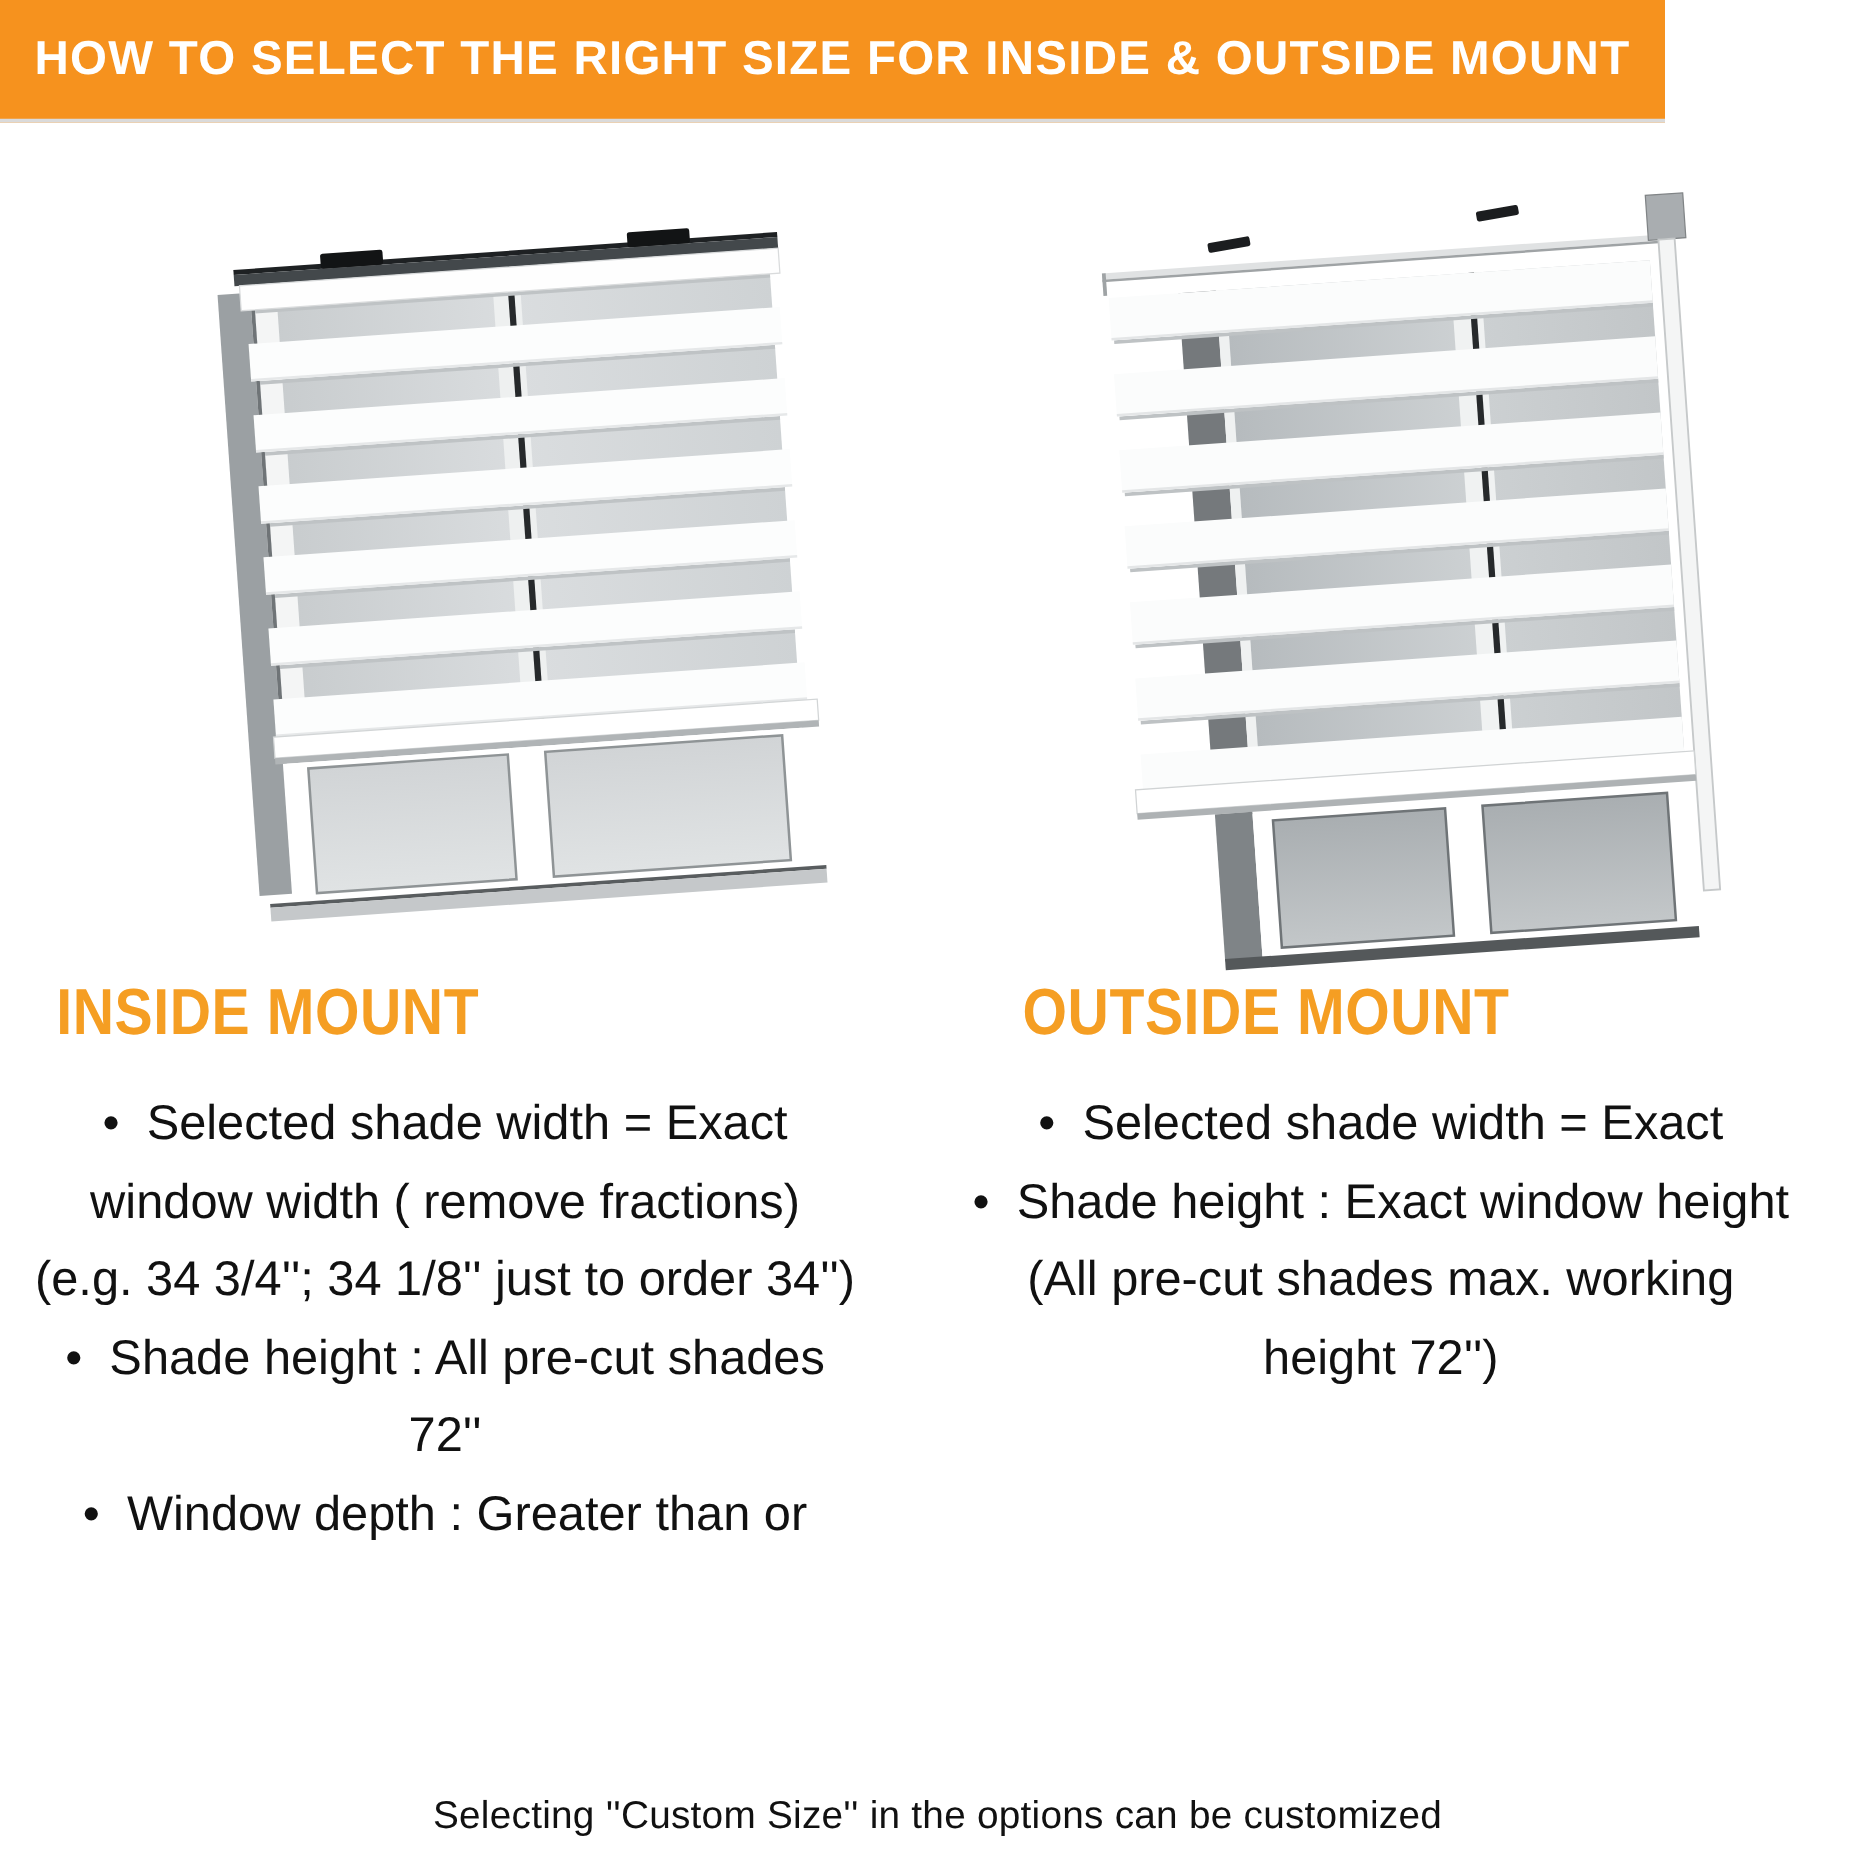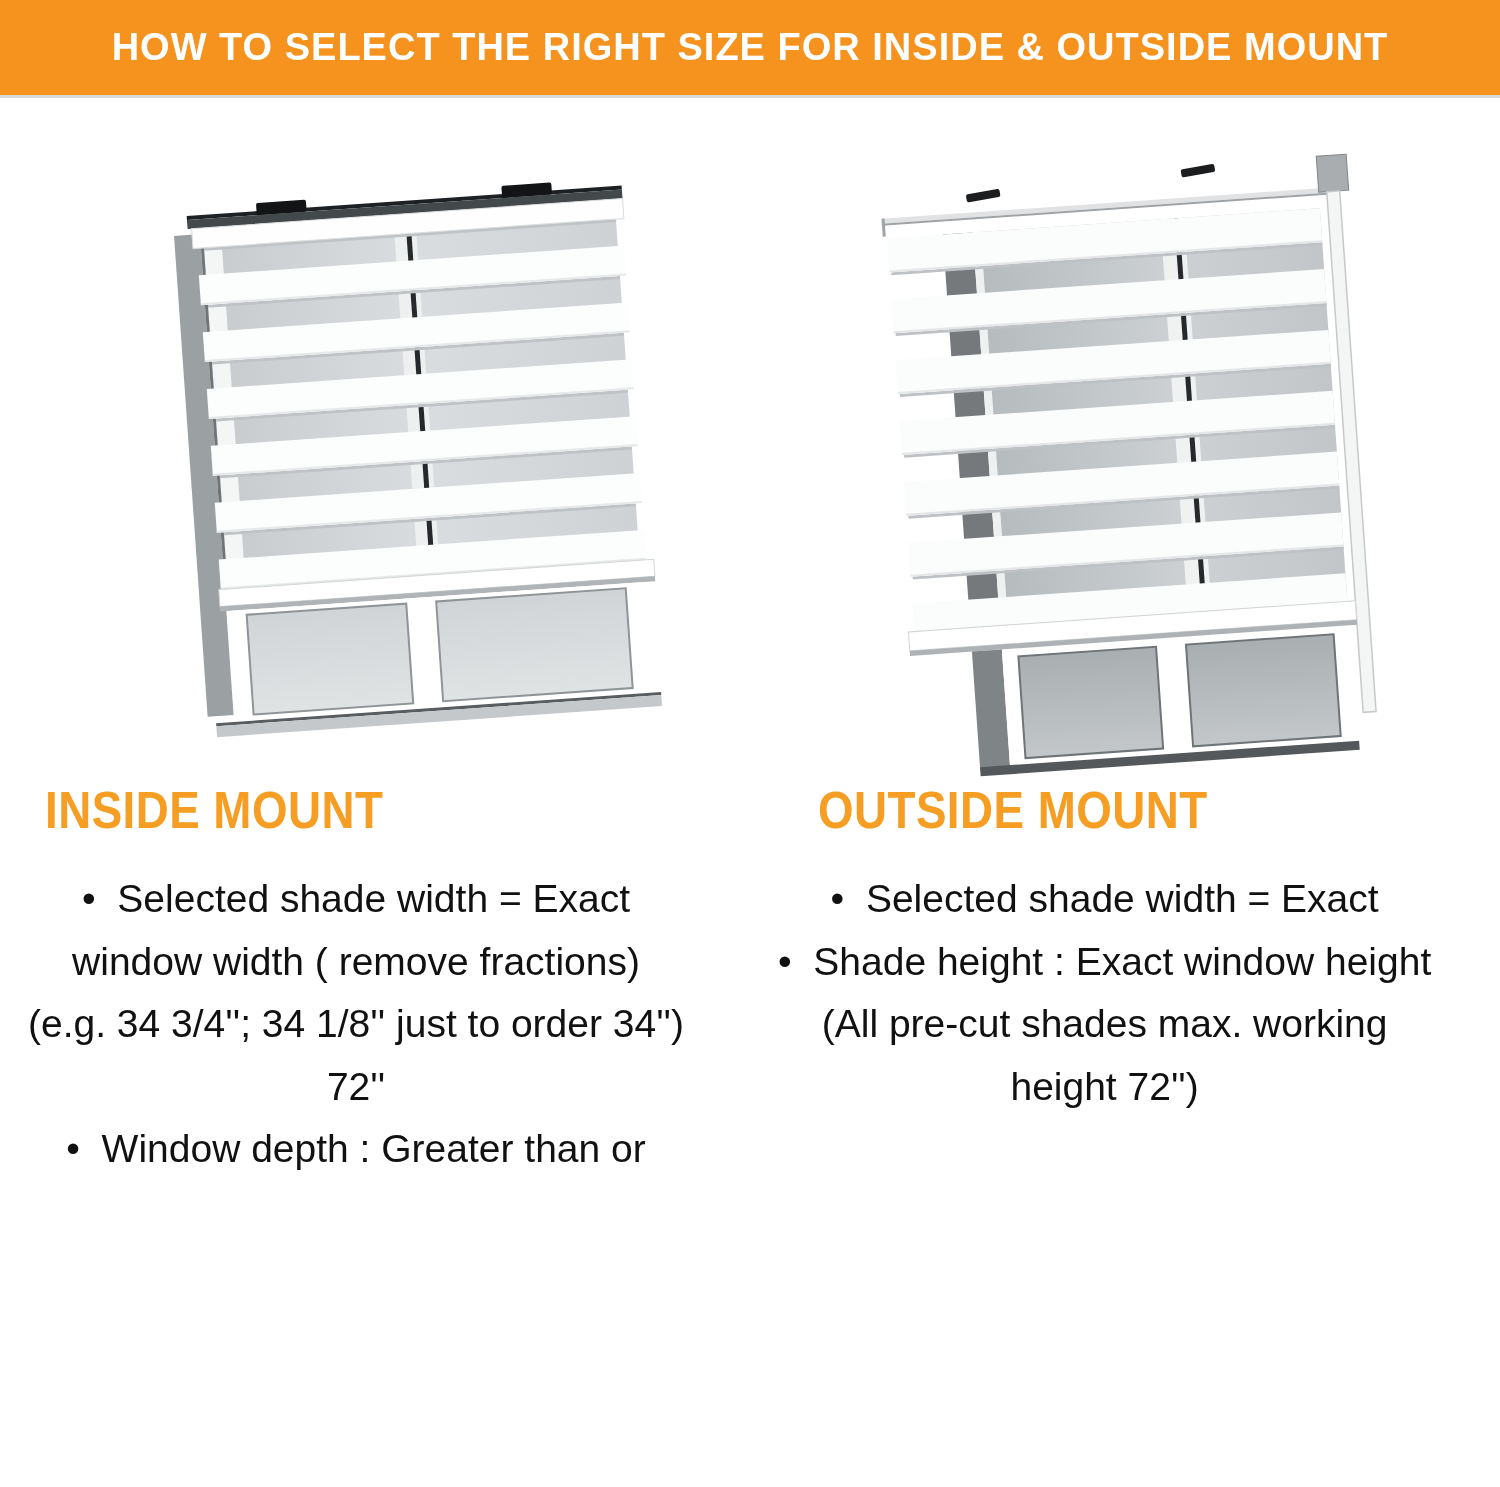--- a/index.html
+++ b/index.html
@@ -1,18 +1,18 @@
 <!DOCTYPE html>
 <html><head>
 <meta charset="utf-8">
 <style>
   html,body{margin:0;padding:0;background:#ffffff;}
   .page{position:relative;width:1500px;height:1487px;background:#ffffff;overflow:hidden;
         font-family:"Liberation Sans",sans-serif;color:#111111;}
-  .banner{position:absolute;left:0;top:0;width:1500px;height:95px;background:#F6921E;
+  .banner{position:absolute;left:0;top:0;width:1332px;height:95px;background:#F6921E;
           border-bottom:3px solid #dadada;display:flex;align-items:center;justify-content:center;}
   .banner-title{color:#ffffff;font-weight:bold;font-size:38px;letter-spacing:1px;white-space:nowrap;}
   .illo{position:absolute;overflow:visible;}
   .illo svg{overflow:visible;display:block;}
   .heading{position:absolute;font-weight:bold;font-size:52px;color:#F59E23;white-space:nowrap;
            transform:scaleX(0.88);transform-origin:left top;letter-spacing:0.5px;}
   .heading-inside{left:45px;top:780px;}
   .heading-outside{left:818px;top:780px;}
   .col{position:absolute;top:868px;font-size:39px;line-height:62.5px;color:#111111;text-align:center;}
   .col .line{white-space:pre;}
@@ -148,25 +148,27 @@
     </svg>
   </div>
 
   <div class="heading heading-inside">INSIDE MOUNT</div>
   <div class="heading heading-outside">OUTSIDE MOUNT</div>
 
   <div class="col col-inside">
     <div class="line">•  Selected shade width = Exact</div>
     <div class="line">window width ( remove fractions)</div>
     <div class="line">(e.g. 34 3/4''; 34 1/8'' just to order 34'')</div>
+    <div class="line">•  Shade height : All pre-cut shades</div>
     <div class="line">72''</div>
     <div class="line">•  Window depth : Greater than or</div>
   </div>
 
   <div class="col col-outside">
     <div class="line">•  Selected shade width = Exact</div>
     <div class="line">•  Shade height : Exact window height</div>
     <div class="line">(All pre-cut shades max. working</div>
     <div class="line">height 72'')</div>
   </div>
 
+  <div class="footer-note">Selecting ''Custom Size'' in the options can be customized</div>
 
 </div>
 
 </body></html>

